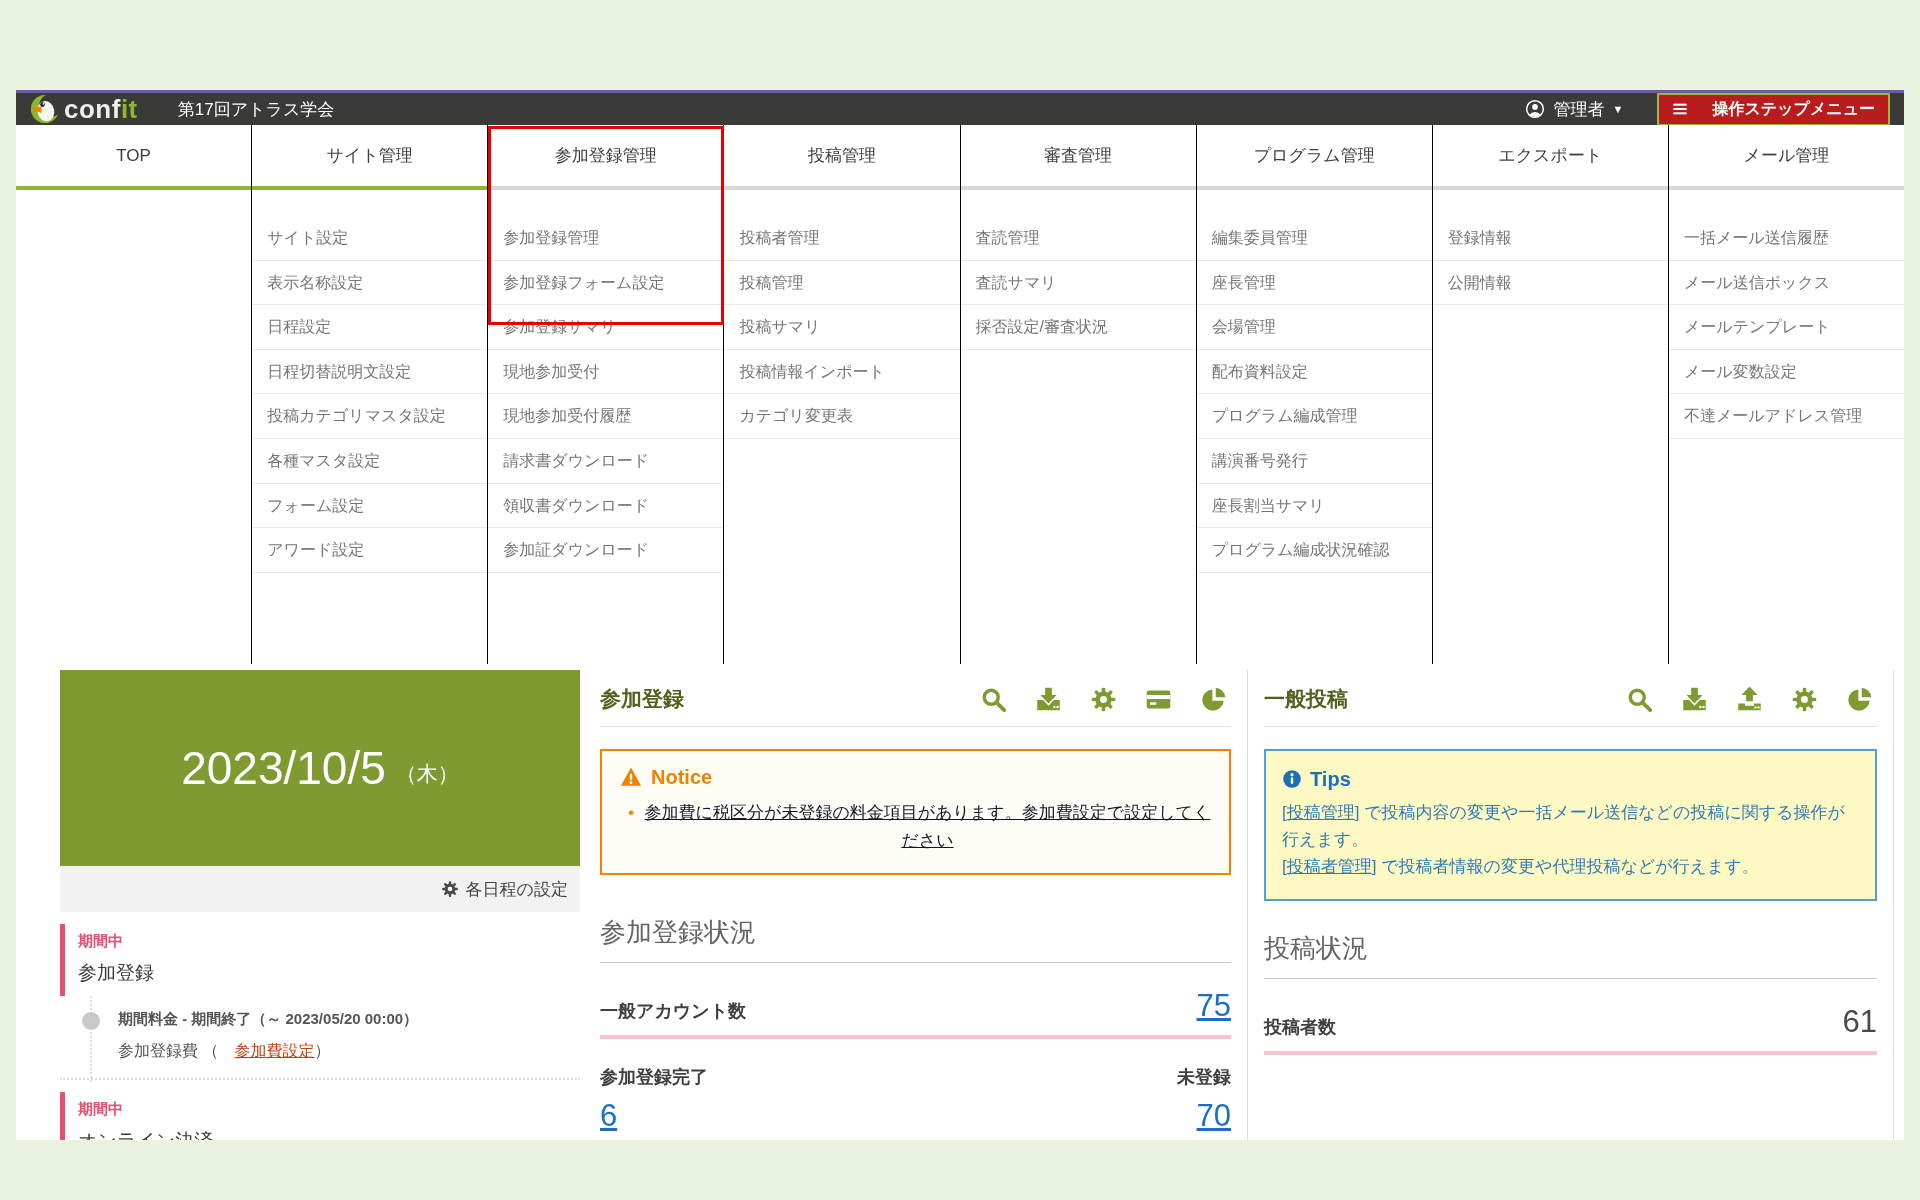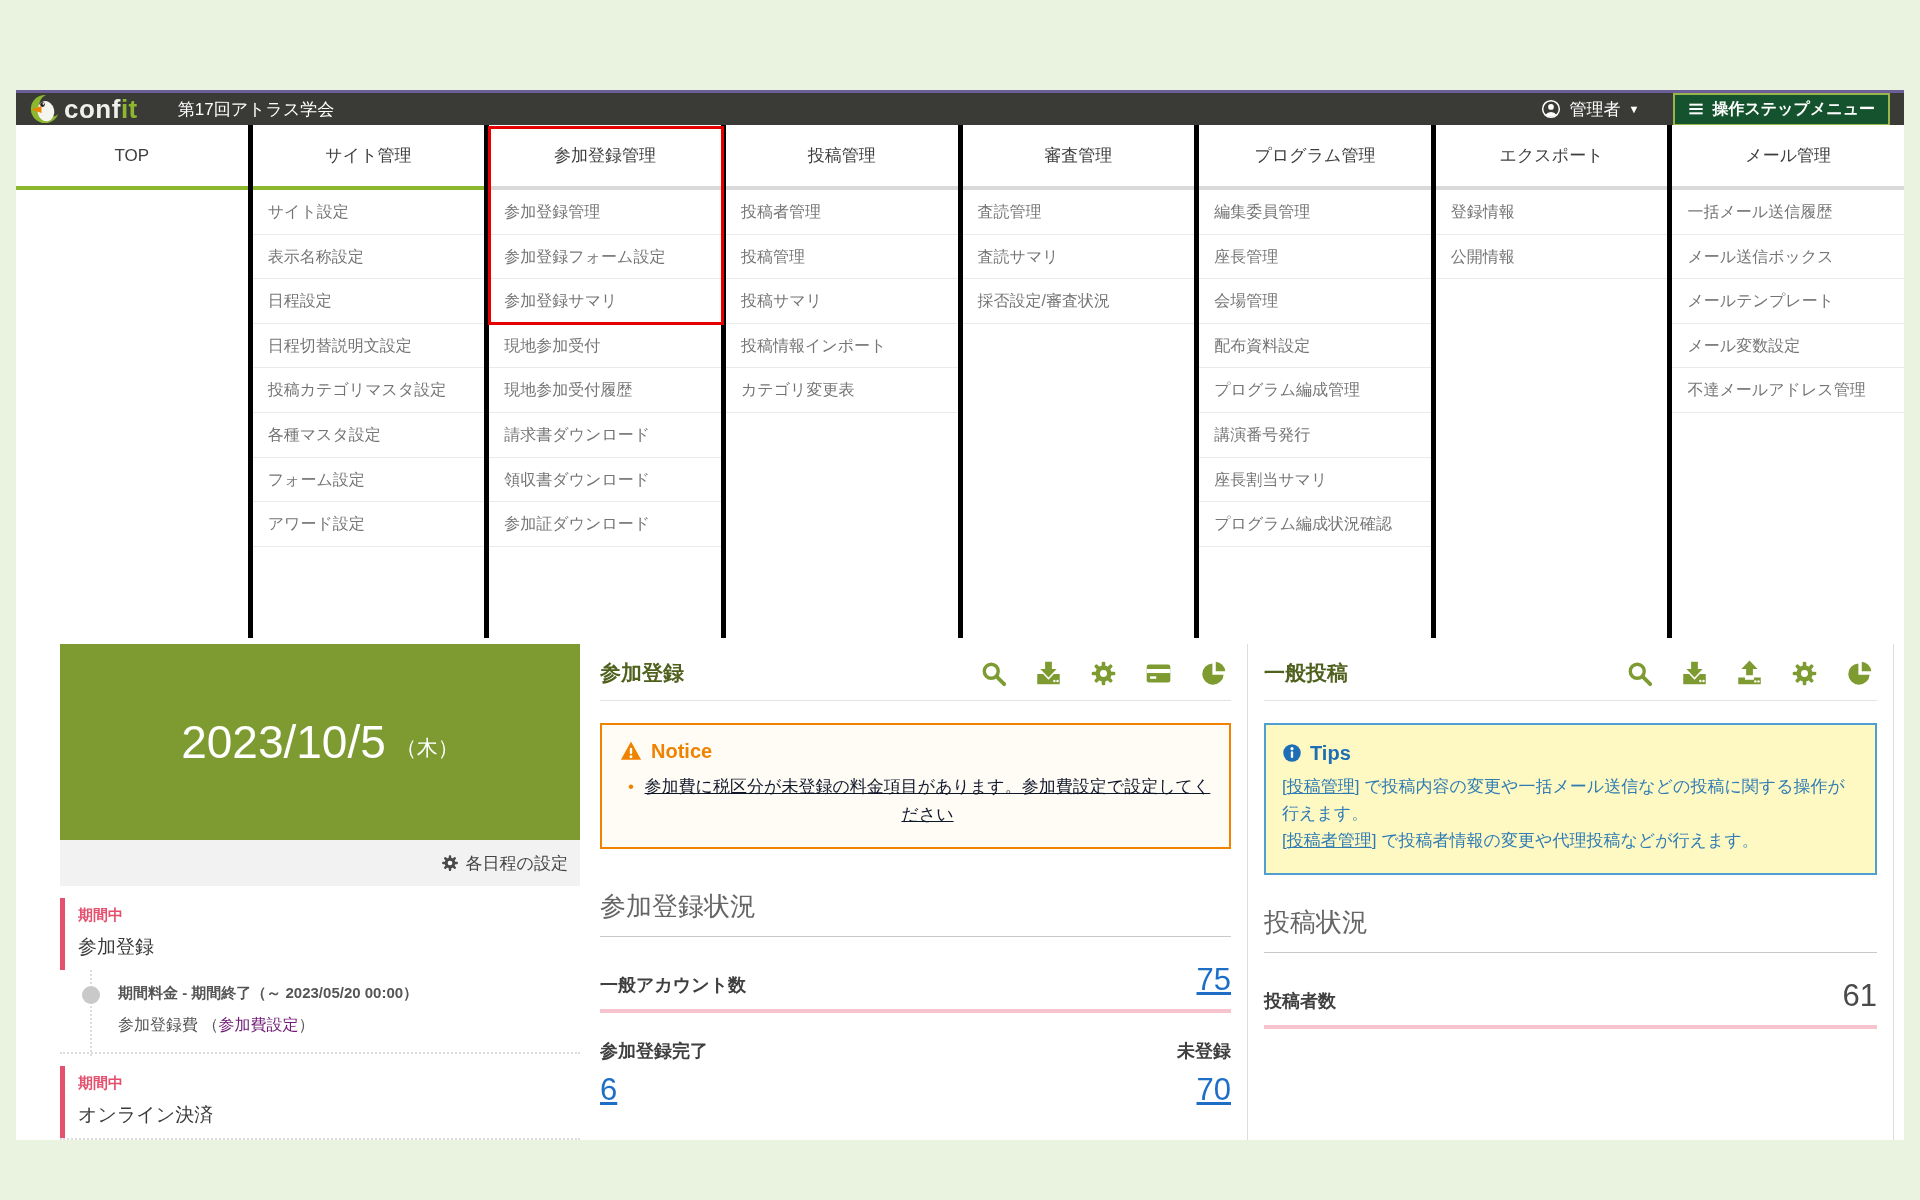--- a/index.html
+++ b/index.html
@@ -22,30 +22,30 @@
   .logo { display:flex; align-items:center; gap:4px; cursor:pointer; }
   .logo svg { width:30px; height:30px; }
   .logo-text { font-size:26px; font-weight:bold; color:#efefec; letter-spacing:.5px; line-height:1; }
   .logo-text .accent { color:#8cb72e; }
   .site-title { color:#fff; font-size:17px; margin-left:40px; }
   .topbar-right { margin-left:auto; display:flex; align-items:center; }
   .user-menu { display:flex; align-items:center; gap:8px; color:#fff; font-size:17px; cursor:pointer; }
   .user-menu .icon { width:20px; height:20px; color:#fff; }
   .caret { font-size:11px; line-height:1; }
   .step-menu-btn {
-    margin-left:34px; display:flex; align-items:center; gap:8px;
-    background:#14532d; border:2px solid #9ab54a; color:#fff;
+    margin-left:34px; display:flex; align-items:center; gap:24px;
+    background:#b91c1c; border:2px solid #9ab54a; color:#fff;
     font-size:16px; font-weight:bold; padding:4px 13px; cursor:pointer;
     font-family:"Liberation Sans", sans-serif;
   }
   .step-menu-btn .icon { width:16px; height:16px; color:#fff; }
   
   .navwrap { position:relative; display:flex; background:#fff; }
   .nav-col { flex:1 1 0; display:flex; flex-direction:column; }
-  .nav-col + .nav-col { border-left:5px solid #000000; }
+  .nav-col + .nav-col { border-left:1px solid #000000;gap:26px; }
   .nav-tab {
     height:65px; display:flex; align-items:center; justify-content:center;
     font-size:17px; color:#3e3e3e; border-bottom:4px solid #d9d9d9; cursor:pointer;
   }
   .nav-tab.green { border-bottom-color:#8cb72e; }
   .nav-items { min-height:448px; }
   .menu-item {
     padding:11px 12px 11px 15px; font-size:16px; color:#757575;
     border-bottom:1px solid #eaeaea; line-height:1.35; cursor:pointer;
   }
@@ -115,21 +115,21 @@
     padding-bottom:12px; border-bottom:1px solid #c9c9c9;
   }
   .col-right .section-title { margin-top:30px; }
   .stat-row { margin-top:26px; display:flex; justify-content:space-between; align-items:flex-end; }
   .stat-label { font-size:18px; font-weight:bold; color:#3f3f3f; }
   .stat-value { font-size:31px; color:#1e6ec8; text-decoration:underline; cursor:pointer; line-height:1.1; }
   .stat-value.plain { color:#4a4a4a; text-decoration:none; cursor:default; }
   .pink-bar { height:4px; background:#f6c3cf; margin-top:12px; }
   .stat-pair-labels { margin-top:26px; display:flex; justify-content:space-between; }
   .stat-pair-values { margin-top:10px; display:flex; justify-content:space-between; }
-  .blue-link { color:#701a75; cursor:pointer; }
+  .blue-link { color:#c2410c; text-decoration:underline; cursor:pointer;margin-left:16px; }
   .svg-defs { position:absolute; width:0; height:0; overflow:hidden; }
 </style>
 </head>
 <body>
 
 <svg class="svg-defs" aria-hidden="true">
   <symbol id="ic-search" viewBox="0 0 24 24">
     <circle cx="10" cy="10" r="6.2" fill="none" stroke="currentColor" stroke-width="3"></circle>
     <line x1="14.8" y1="14.8" x2="21.5" y2="21.5" stroke="currentColor" stroke-width="3.4" stroke-linecap="round"></line>
   </symbol>

